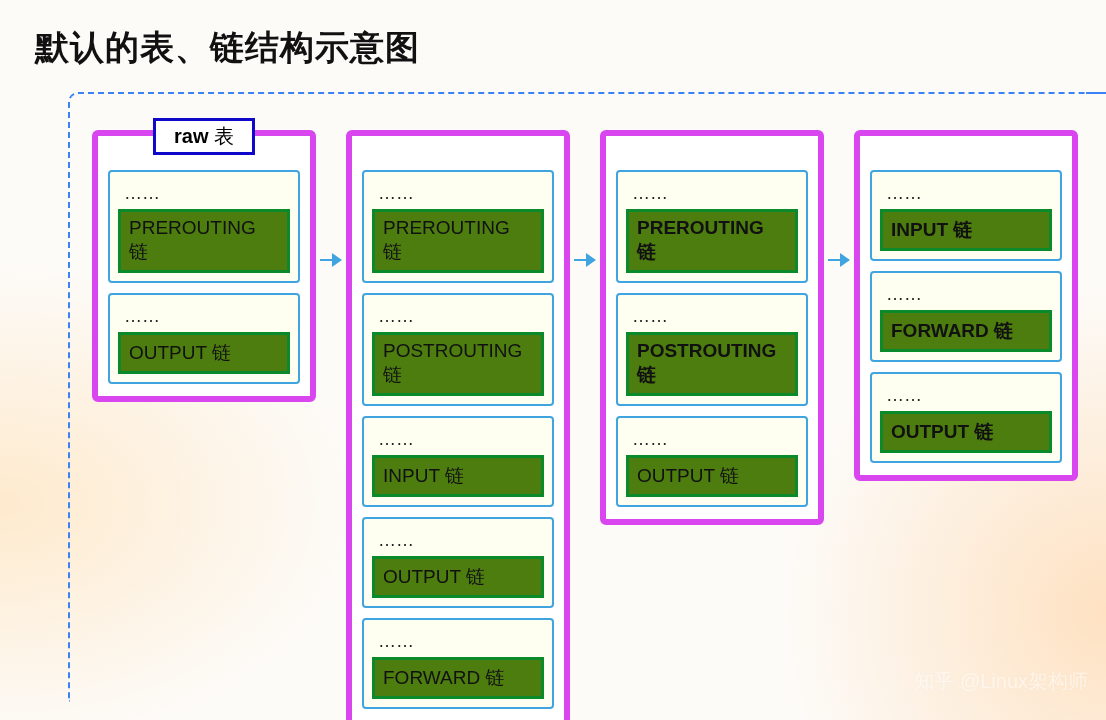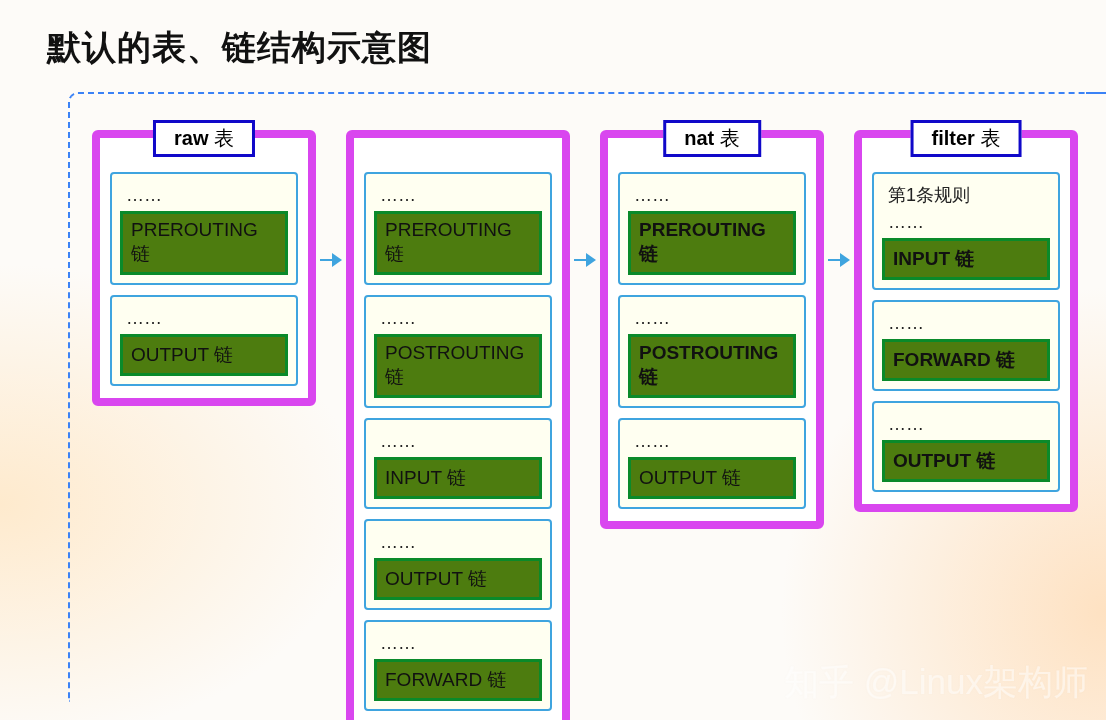--- a/index.html
+++ b/index.html
@@ -9,21 +9,21 @@
     font-family: "Microsoft YaHei", "PingFang SC", Arial, sans-serif;
     background:
       radial-gradient(ellipse 600px 400px at 0% 70%, rgba(255,220,170,0.55), transparent 60%),
       radial-gradient(ellipse 500px 500px at 100% 85%, rgba(255,200,140,0.5), transparent 65%),
       #fdfbf8;
     position: relative;
     overflow: hidden;
   }
   .title {
     position: absolute;
-    left: 47px; top: 25px;
+    left: 35px; top: 25px;
     font-size: 34px;
     font-weight: 800;
     color: #111;
     letter-spacing: 1px;
   }
   .outer-dash {
     position: absolute;
     left: 68px; top: 92px;
     width: 1040px;
     height: 610px;
@@ -38,21 +38,21 @@
     width: 20px; height: 6px;
     border-top: 2px dashed #3b82f6;
   }
   .flow {
     position: absolute;
     left: 92px; top: 130px;
     display: flex;
     align-items: flex-start;
   }
   .table-box {
-    border: 8px solid #d946ef;
+    border: 6px solid #d946ef;
     border-radius: 6px;
     background: #fff;
     padding: 34px 10px 12px 10px;
     position: relative;
     width: 224px;
   }
   .table-label {
     position: absolute;
     top: -18px; left: 50%;
     transform: translateX(-50%);
@@ -109,22 +109,22 @@
     content: "";
     position: absolute;
     right: -2px; top: 50%;
     transform: translateY(-50%);
     border-left: 10px solid #3fa4df;
     border-top: 7px solid transparent;
     border-bottom: 7px solid transparent;
   }
   .watermark {
     position: absolute;
-    right: 18px; bottom: 14px;
-    font-size: 35px;
+    right: 18px; bottom: 25px;
+    font-size: 20px;
     color: rgba(255,255,255,0.55);
     font-weight: 500;
     text-shadow: 0 0 2px rgba(0,0,0,0.15);
     mix-blend-mode: overlay;
     pointer-events: none;
   }
 </style>
 </head>
 <body>
 
@@ -174,47 +174,40 @@
       <div class="rule-line">……</div>
       <div class="chain-name">FORWARD 链</div>
     </div>
   </div>
 
   <div class="arrow-col">
       <div class="arrow"></div>
     </div>
 
   <div class="table-box">
-    <div class="table-label">
-      <b>nat</b><span> 表</span>
-    </div>
     <div class="chain-group">
       <div class="rule-line">……</div>
       <div class="chain-name bold">PREROUTING 链</div>
     </div>
     <div class="chain-group">
       <div class="rule-line">……</div>
       <div class="chain-name bold">POSTROUTING 链</div>
     </div>
     <div class="chain-group">
       <div class="rule-line">……</div>
       <div class="chain-name">OUTPUT 链</div>
     </div>
   </div>
 
   <div class="arrow-col">
       <div class="arrow"></div>
     </div>
 
   <div class="table-box">
-    <div class="table-label">
-      <b>filter</b><span> 表</span>
-    </div>
-    <div class="chain-group">
-      <div class="rule-line">第1条规则</div>
+    <div class="chain-group">
       <div class="rule-line">……</div>
       <div class="chain-name bold">INPUT 链</div>
     </div>
     <div class="chain-group">
       <div class="rule-line">……</div>
       <div class="chain-name bold">FORWARD 链</div>
     </div>
     <div class="chain-group">
       <div class="rule-line">……</div>
       <div class="chain-name bold">OUTPUT 链</div>

